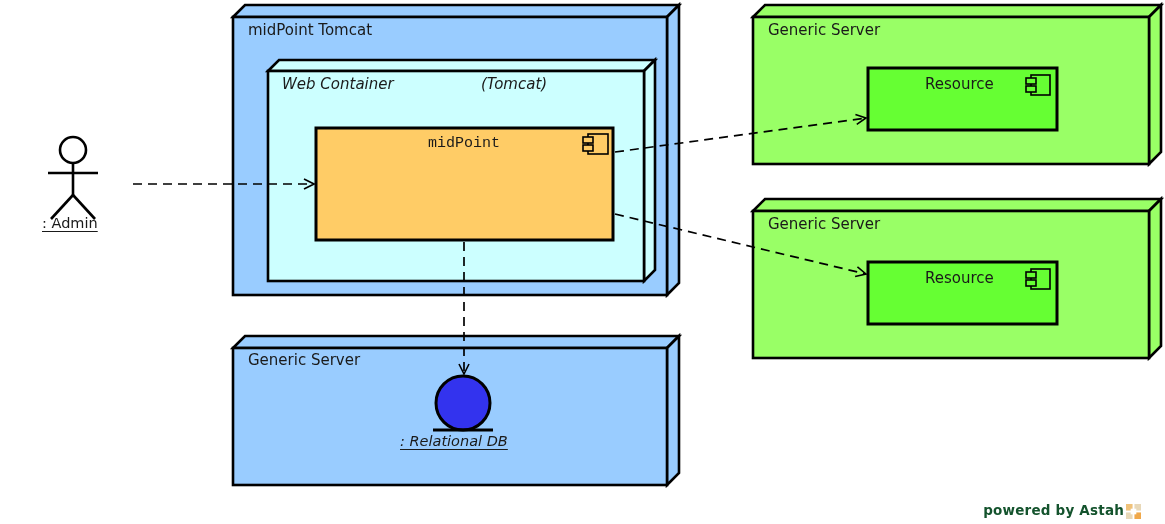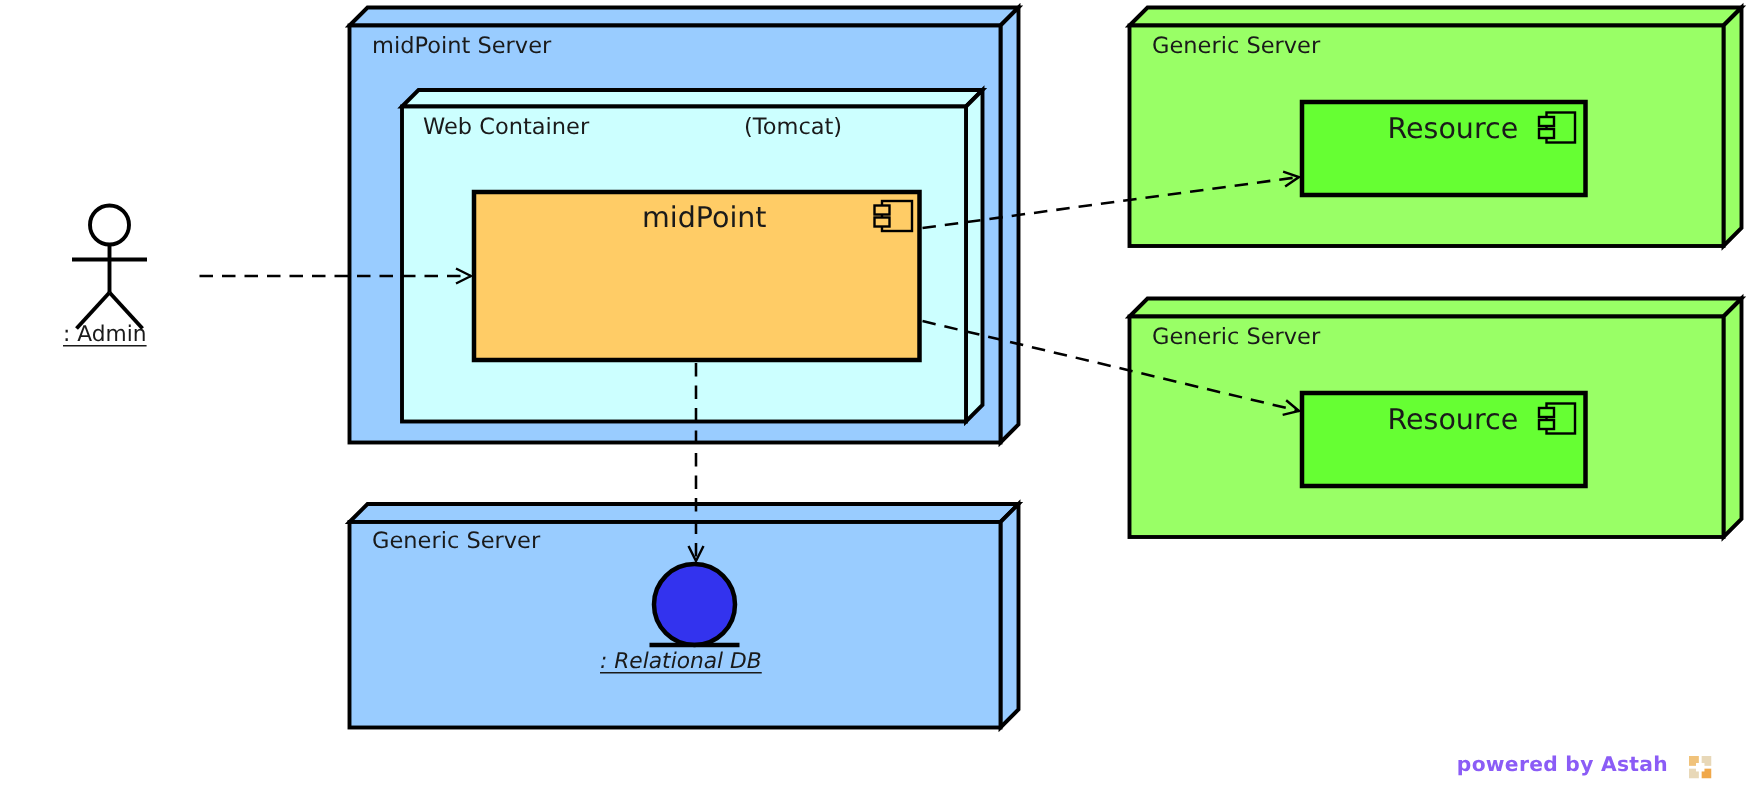--- a/index.html
+++ b/index.html
@@ -30,39 +30,39 @@
     font-family: "DejaVu Sans", sans-serif;
     font-size: 14.5px;
     color: #1a1a1a;
     white-space: nowrap;
     line-height: 1;
   }
   .lbl-node {
     font-size: 15px;
   }
   .lbl-comp {
-    font-size: 19px;
+    font-size: 15px;
   }
   .lbl-instance {
     font-size: 14.5px;
     text-decoration: underline;
     text-underline-offset: 3px;
   }
   .watermark {
     position: absolute;
     right: 24px;
     bottom: 6px;
     font-family: "DejaVu Sans", sans-serif;
     font-size: 13.5px;
     font-weight: bold;
-    color: #8b5cf6;
+    color: #14532d;
     letter-spacing: 0.2px;
     display: flex;
     align-items: center;
-    gap: 14px;
+    gap: 2px;
   }
   .watermark-logo {
     display: inline-block;
     width: 15px;
     height: 15px;
     position: relative;
     top: 1px;
   }
 </style>
 </head>
@@ -149,27 +149,27 @@
     </g>
 
     <g stroke="#000" stroke-width="1.7" fill="none" stroke-dasharray="9 6">
       <line x1="133" y1="184" x2="314" y2="184" marker-end="url(#openArrow)"></line>
       <line x1="615" y1="152" x2="866" y2="118" marker-end="url(#openArrow)"></line>
       <line x1="615" y1="214" x2="866" y2="274" marker-end="url(#openArrow)"></line>
       <line x1="464" y1="242" x2="464" y2="374" marker-end="url(#openArrow)"></line>
     </g>
   </svg>
 
-  <div class="lbl lbl-node" style="left:248px; top:23px;">midPoint Server</div>
+  <div class="lbl lbl-node" style="left:248px; top:23px;">midPoint Tomcat</div>
 
-  <div class="lbl lbl-node" style="left:282px; top:77px;">Web Container</div>
+  <div class="lbl lbl-node" style="left:282px; top:77px;font-style:italic;">Web Container</div>
 
-  <div class="lbl lbl-node" style="left:496px; top:77px;">(Tomcat)</div>
+  <div class="lbl lbl-node" style="left:481px; top:77px;font-style:italic;">(Tomcat)</div>
 
-  <div class="lbl lbl-comp" style="left:428px; top:136px;">midPoint</div>
+  <div class="lbl lbl-comp" style="left:428px; top:136px;font-family:Liberation Mono, monospace;">midPoint</div>
 
   <div class="lbl lbl-node" style="left:248px; top:353px;">Generic Server</div>
 
   <div class="lbl lbl-instance" style="left:400px; top:434px;font-style:italic;">: Relational DB</div>
 
   <div class="lbl lbl-instance" style="left:42px; top:216px;text-decoration:underline;">: Admin</div>
 
   <div class="lbl lbl-node" style="left:768px; top:23px;">Generic Server</div>
 
   <div class="lbl lbl-comp" style="left:925px; top:77px;">Resource</div>

